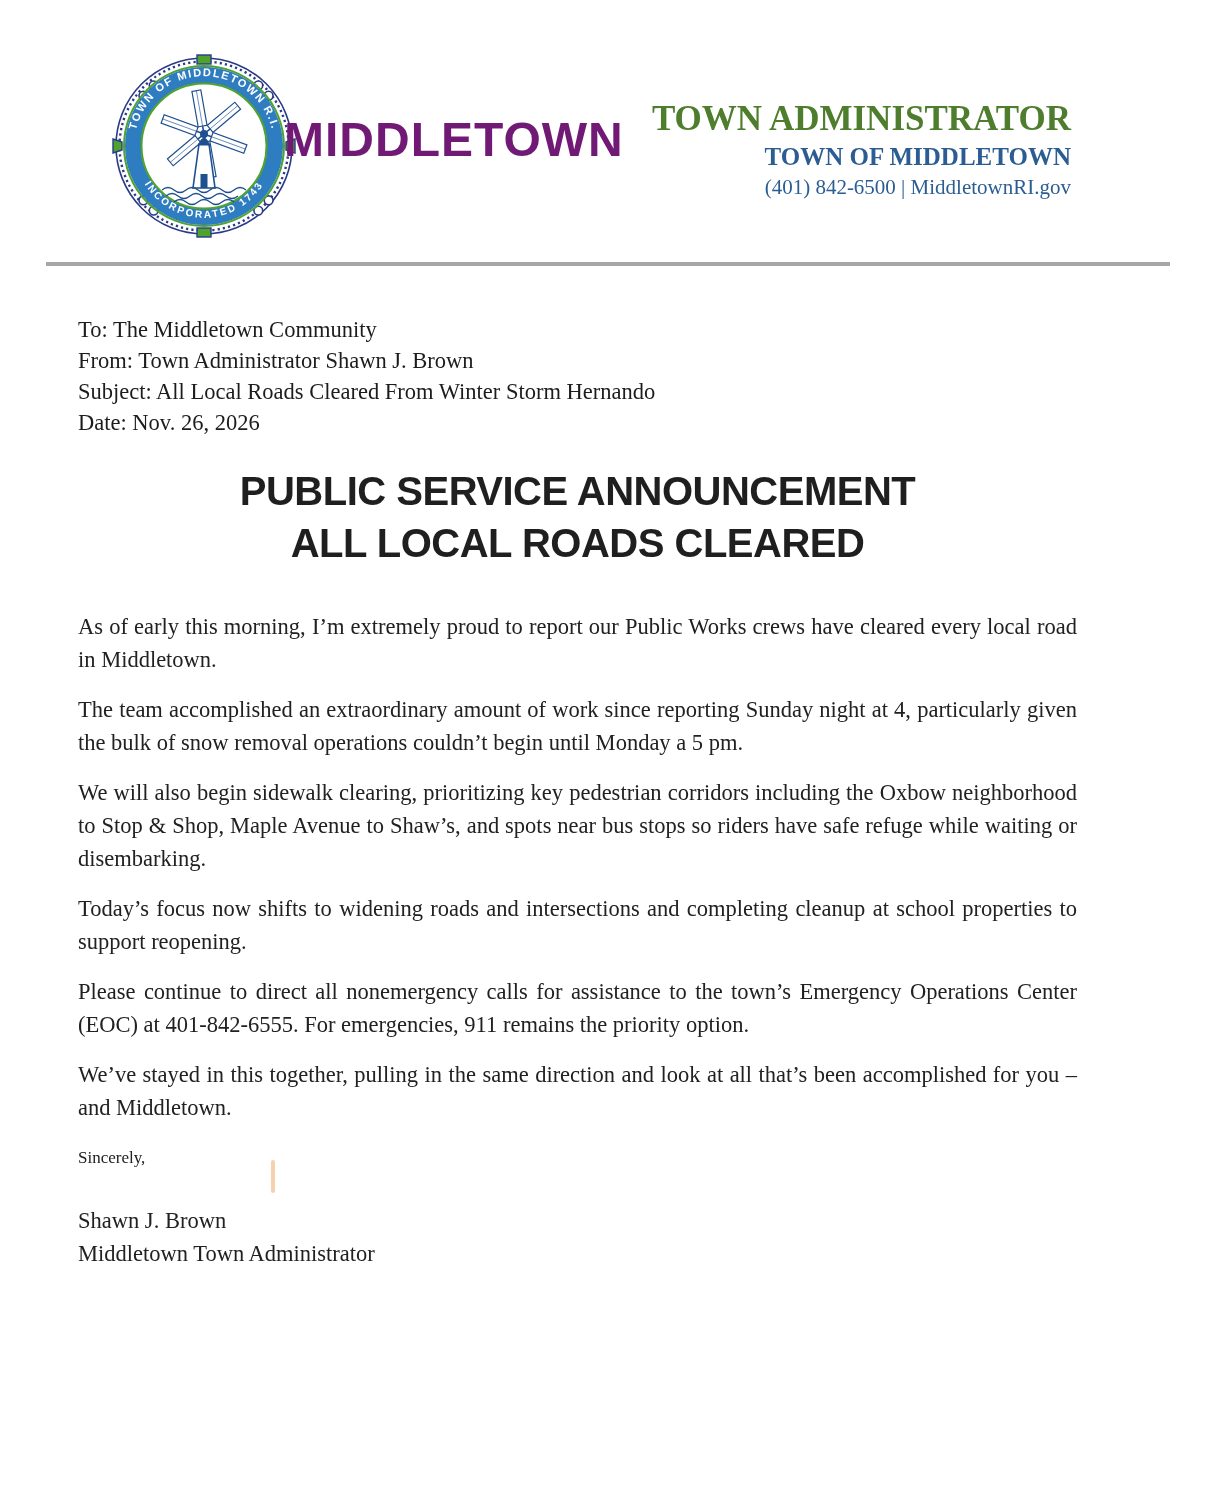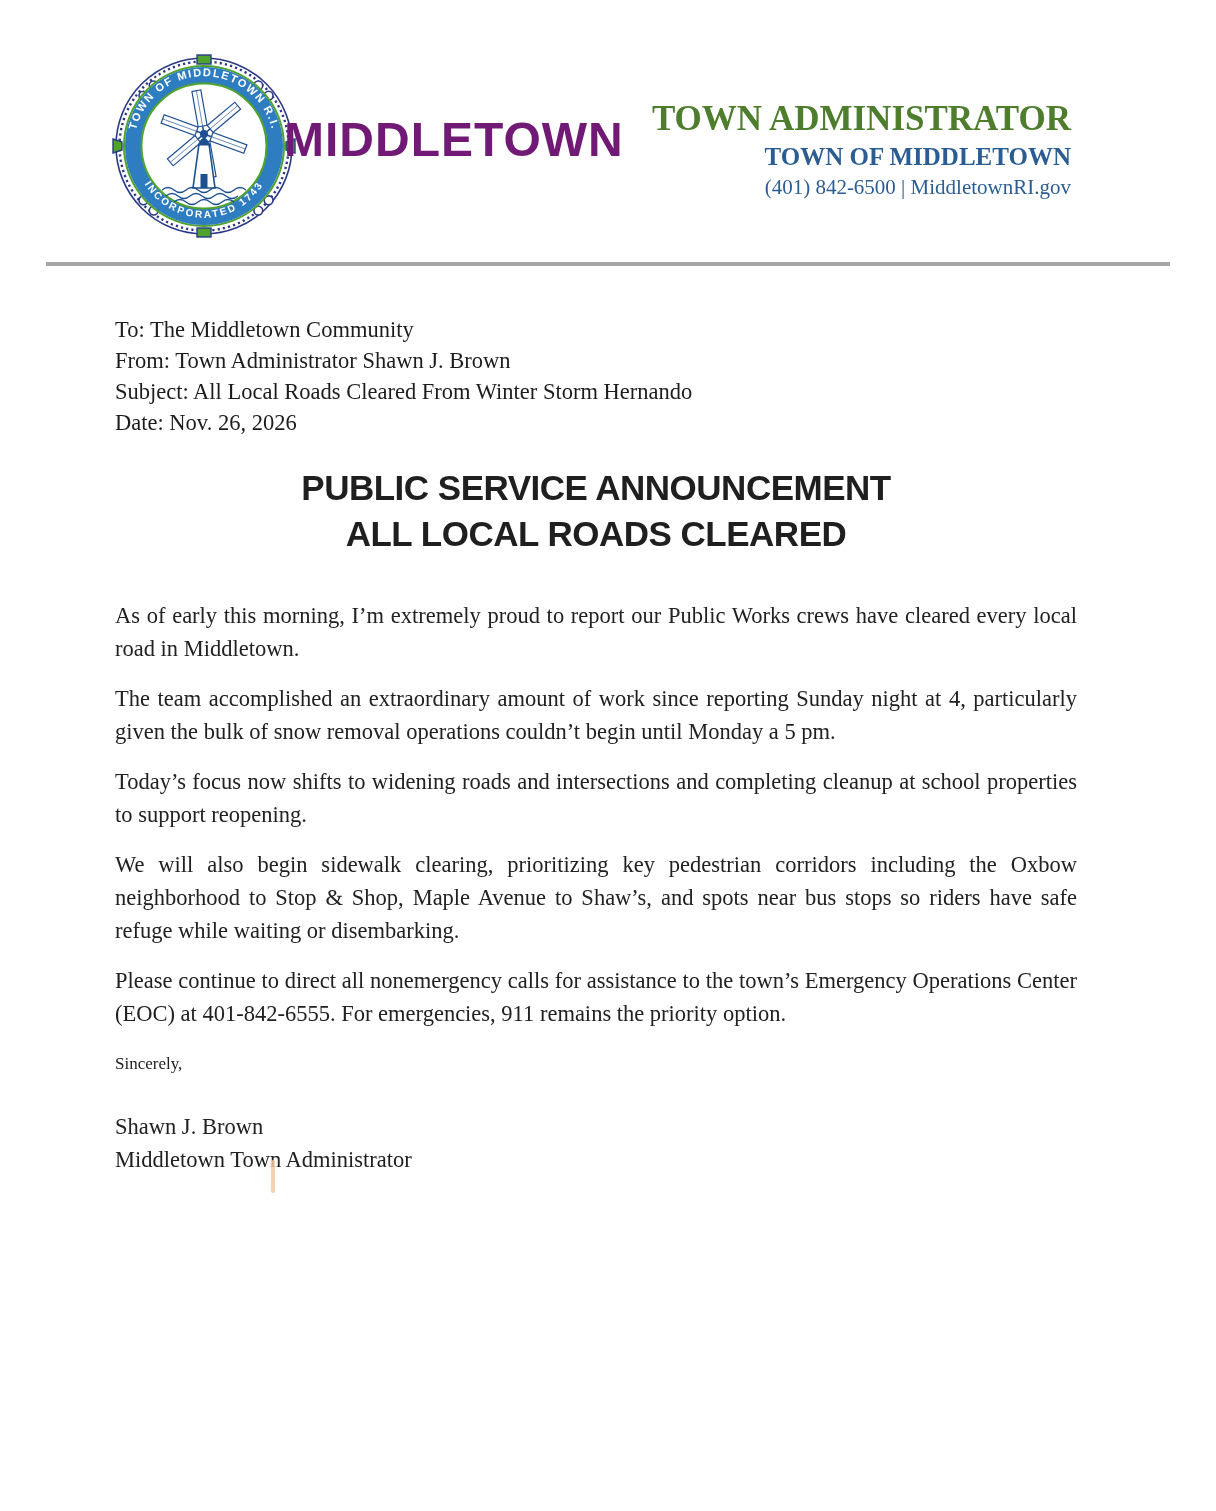--- a/index.html
+++ b/index.html
@@ -53,29 +53,29 @@
   }
   .ha-line {
     font-size: 21px;
     line-height: 1.22;
     color: #2c5d92;
     margin-top: 3px;
   }
   .divider { height: 4px; margin: 0 46px; background: #a6a6a6; }
 
   
-  .content { padding: 48px 139px 0 115px; }
+  .content { padding: 48px 139px 0 78px; }
 
   .memo-line { font-size: 22.5px; line-height: 31px; color: #1c1c1c; }
 
   .title-block { text-align: center; }
   .psa-title {
     font-family: "Liberation Sans", sans-serif;
     font-weight: bold;
-    font-size: 35px;
+    font-size: 40px;
     letter-spacing: -0.5px;
     color: #1f1f1f;
     line-height: 1.15;
   }
   .psa-title-1 { margin-top: 30px; }
   .psa-title-2 { margin-top: 6px; }
 
   .body-copy { margin-top: 44px; }
   .body-copy p {
     font-size: 22.5px;
@@ -221,23 +221,24 @@
     </div>
 
     <div class="title-block">
       <div class="psa-title psa-title-1">PUBLIC SERVICE ANNOUNCEMENT</div>
       <div class="psa-title psa-title-2">ALL LOCAL ROADS CLEARED</div>
     </div>
 
     <div class="body-copy">
       <p>As of early this morning, I’m extremely proud to report our Public Works crews have cleared every local road in Middletown.</p>
       <p>The team accomplished an extraordinary amount of work since reporting Sunday night at 4, particularly given the bulk of snow removal operations couldn’t begin until Monday a 5 pm.</p>
+      <p>We will also begin sidewalk clearing, prioritizing key pedestrian corridors including the Oxbow neighborhood to Stop &amp; Shop, Maple Avenue to Shaw’s, and spots near bus stops so riders have safe refuge while waiting or disembarking.</p>
       <p>Today’s focus now shifts to widening roads and intersections and completing cleanup at school properties to support reopening.</p>
-      <p>We will also begin sidewalk clearing, prioritizing key pedestrian corridors including the Oxbow neighborhood to Stop &amp; Shop, Maple Avenue to Shaw’s, and spots near bus stops so riders have safe refuge while waiting or disembarking.</p>
       <p>Please continue to direct all nonemergency calls for assistance to the town’s Emergency Operations Center (EOC) at 401-842-6555. For emergencies, 911 remains the priority option.</p>
+      <p>We’ve stayed in this together, pulling in the same direction and look at all that’s been accomplished for you – and Middletown.</p>
     </div>
 
     <div class="signature">
       <div class="sig-closing">Sincerely,</div>
       <div class="sig-name">Shawn J. Brown</div>
       <div class="sig-title">Middletown Town Administrator</div>
     </div>
   </div>
 
   <div class="cursor-artifact"></div>

